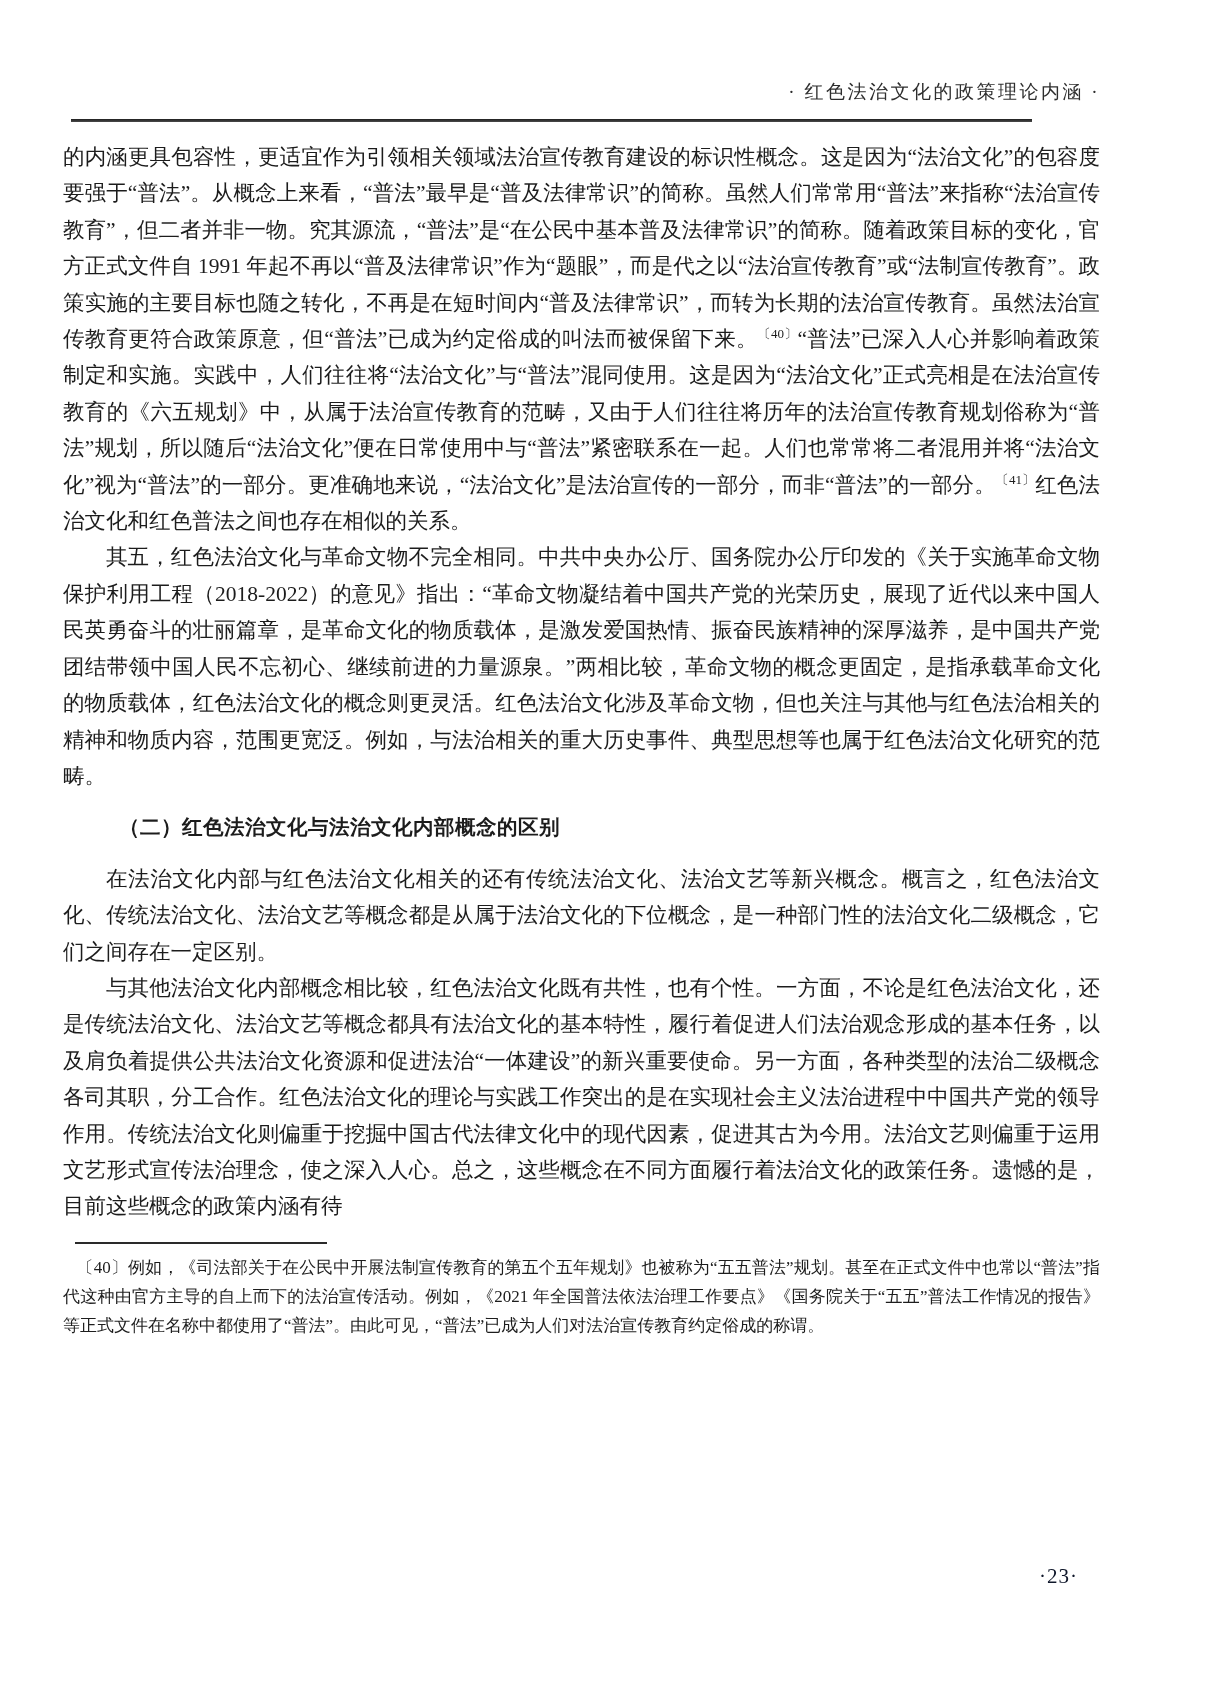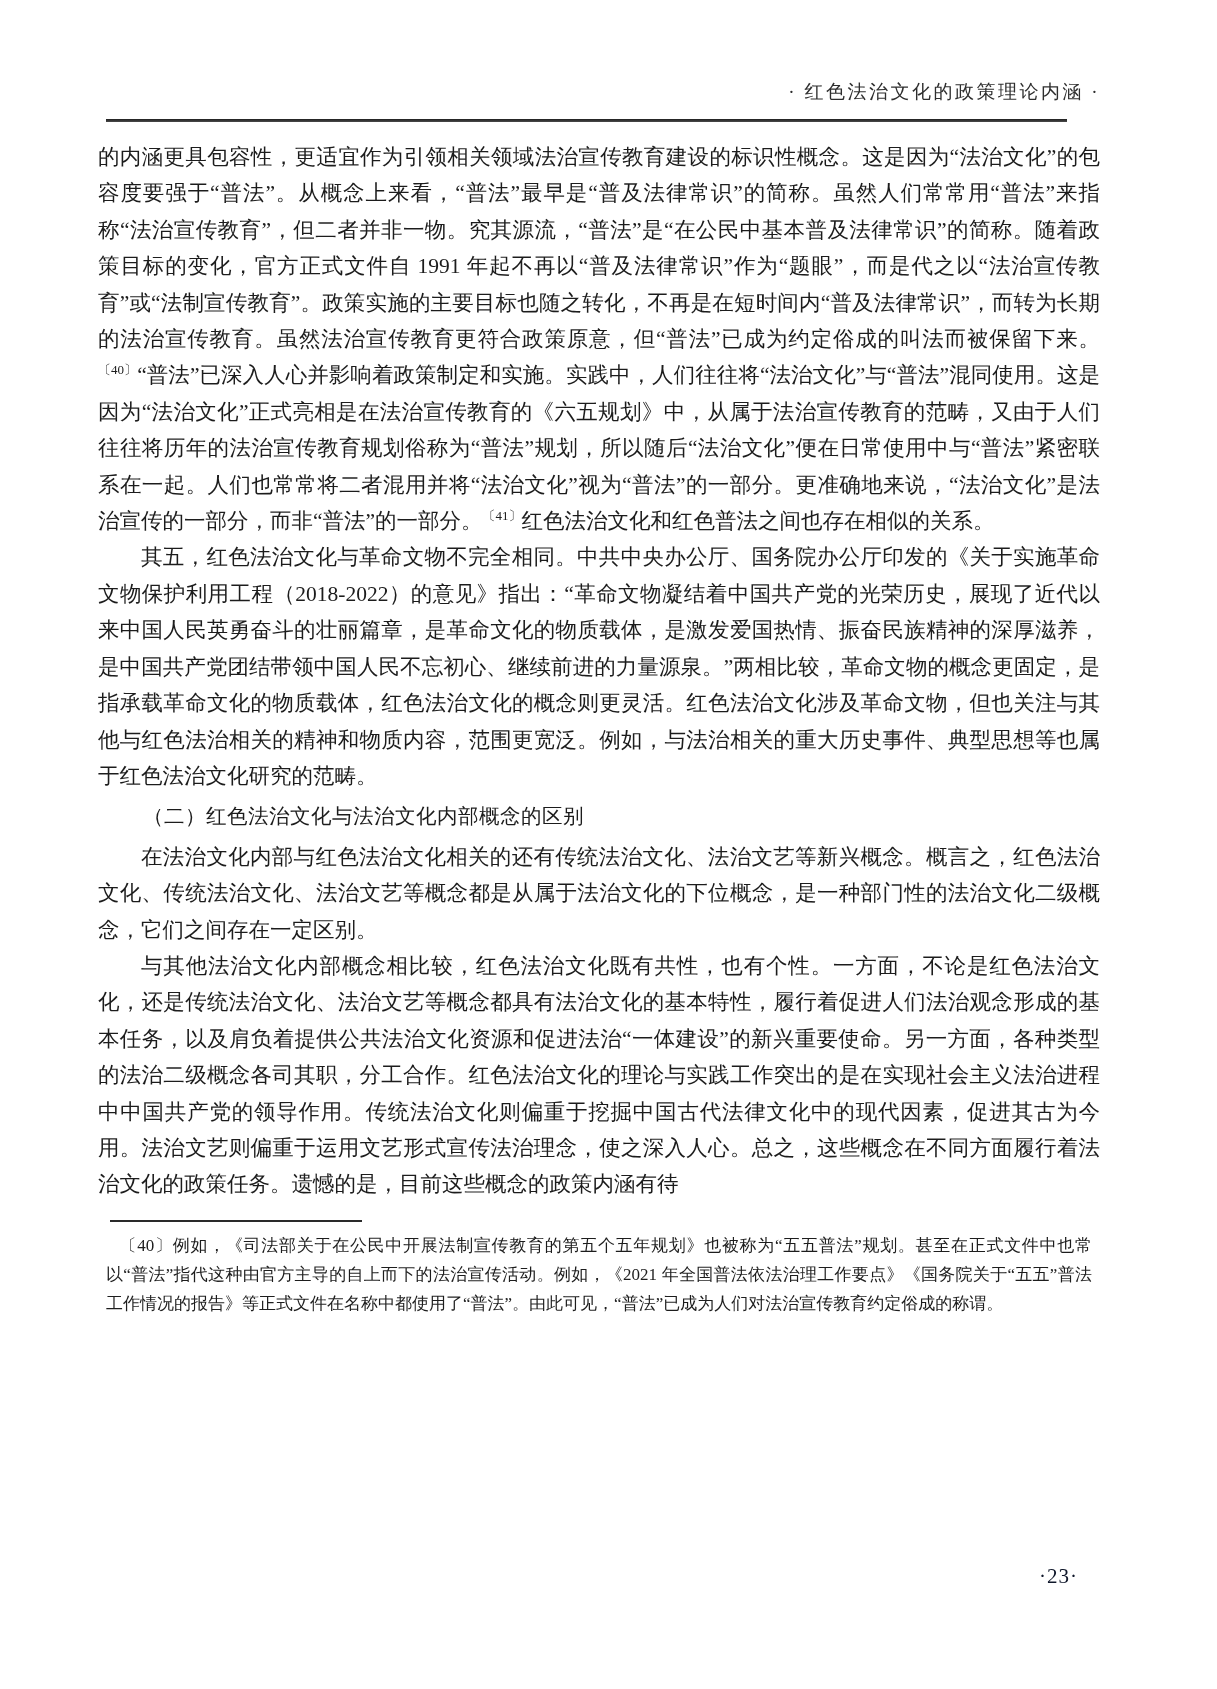--- a/index.html
+++ b/index.html
@@ -3,21 +3,21 @@
 <meta charset="utf-8">
 <style>
   html, body { margin: 0; padding: 0; background: #e8e8e8; }
   .page {
     position: relative;
     width: 1217px;
     height: 1689px;
     margin: 0 auto;
     background: #ffffff;
     box-sizing: border-box;
-    padding: 80px 117px 0 98px;
+    padding: 80px 117px 0 63px;
     font-family: "Liberation Serif", "DejaVu Serif", serif;
     color: #1c1c1c;
     overflow: hidden;
   }
   .running-title {
     text-align: right;
     font-size: 19px;
     letter-spacing: 2.5px;
     color: #2e2e2e;
     line-height: 24px;
@@ -34,42 +34,42 @@
     font-size: 21.5px;
     line-height: 36.4px;
     text-align: justify;
   }
   .body-para {
     margin: 0;
     text-indent: 2em;
   }
   .body-para.no-indent { text-indent: 0; }
   .section-heading {
-    margin: 4px;
+    margin: 15px;
     font-family: "Liberation Sans", "DejaVu Sans", sans-serif;
-    font-weight: normal;
+    font-weight: bold;
     font-size: 20.5px;
     line-height: 36.4px;
     text-indent: 2em;
     letter-spacing: 0.5px;
   }
   sup.fn-ref {
     font-size: 13px;
     line-height: 0;
     vertical-align: 8px;
     letter-spacing: 0;
   }
   .footnote-rule {
     margin: 17px 0 9px 12px;
     width: 252px;
     height: 2.5px;
     background: #2a2a2a;
   }
   .footnote {
-    margin: 8px;
+    margin: 0;
     font-size: 17px;
     line-height: 29px;
     text-align: justify;
     text-indent: 0.8em;
     color: #1d1d1d;
   }
   .page-number {
     position: absolute;
     right: 139px;
     bottom: 100px;

